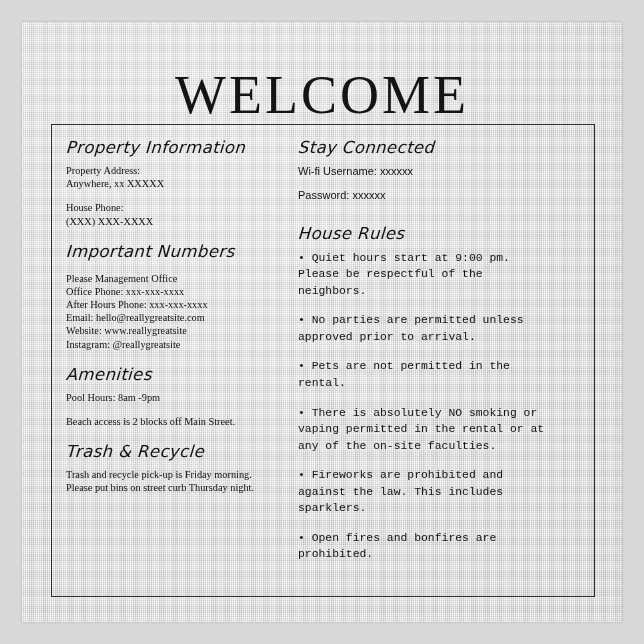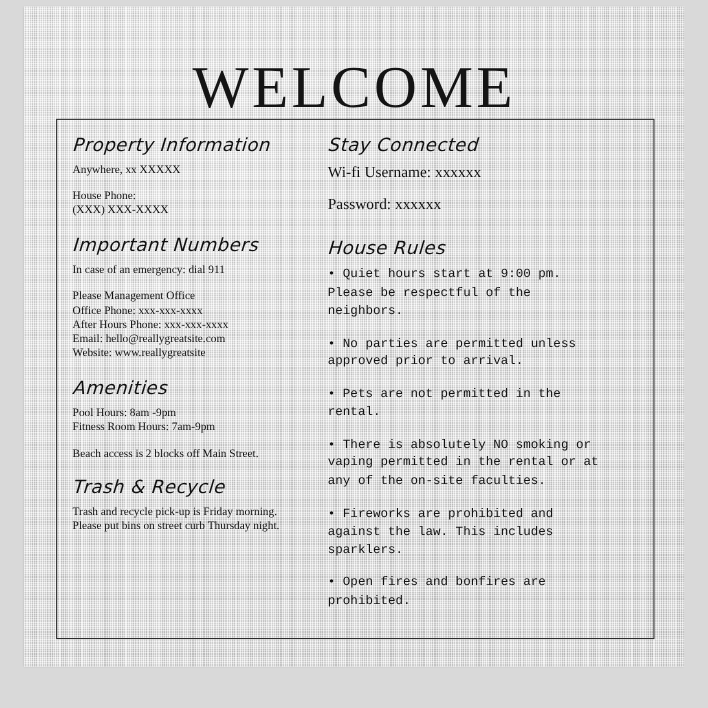--- a/index.html
+++ b/index.html
@@ -10,21 +10,21 @@
     width: 644px;
     height: 644px;
     background: #d9d9d9;
     font-family: "Liberation Serif", serif;
     overflow: hidden;
   }
 
   #poster-wrap {
     position: absolute;
     left: 22px;
-    top: 6px;
+    top: 22px;
     width: 600px;
     height: 600px;
   }
 
   
   #poster {
     position: absolute;
     inset: 0;
     background-color: #dedede;
     background-image:
@@ -97,22 +97,22 @@
 
   .rules-item {
     font-family: Liberation Mono, monospace;
     font-size: 11.4px;
     color: #111;
     line-height: 1.45;
     margin: 0 0 13px 0;
   }
 
   .wifi-line {
-    font-family: Liberation Serif, serif;
-    font-size: 14px;
+    font-family: Liberation Sans, sans-serif;
+    font-size: 11px;
     color: #111;
     line-height: 1.4;
     margin: 0 0 9px 0;
   }
 
   .sec { margin-bottom: 14px; }
   .gap-s { height: 6px; }
 </style>
 </head>
 <body>
@@ -124,47 +124,47 @@
 
   <div id="frame"></div>
 
   <div id="cols">
 
     <div class="col col-left">
 
       <div class="sec">
         <div class="script-head">Property Information</div>
         <div class="block tight">
+          <div>Property Address:</div>
           <div>Anywhere, xx  XXXXX</div>
         </div>
         <div class="block tight">
           <div>House Phone:</div>
           <div>(XXX) XXX-XXXX</div>
         </div>
       </div>
 
       <div class="sec">
         <div class="script-head">Important Numbers</div>
         <div class="block tight">
-          <div>In case of an emergency:  dial 911</div>
         </div>
         <div class="block tight">
           <div>Please Management Office</div>
           <div>Office Phone:   xxx-xxx-xxxx</div>
           <div>After Hours Phone:  xxx-xxx-xxxx</div>
           <div>Email: hello@reallygreatsite.com</div>
           <div>Website: www.reallygreatsite</div>
+          <div>Instagram: @reallygreatsite</div>
         </div>
       </div>
 
       <div class="sec">
         <div class="script-head">Amenities</div>
         <div class="block tight">
           <div>Pool Hours:  8am -9pm</div>
-          <div>Fitness Room Hours:  7am-9pm</div>
         </div>
         <div class="block tight">Beach access is 2 blocks off Main Street.</div>
       </div>
 
       <div class="sec">
         <div class="script-head">Trash &amp; Recycle</div>
         <div class="block tight">Trash and recycle pick-up is Friday morning.  Please put bins on street curb Thursday night.</div>
       </div>
 
     </div>

